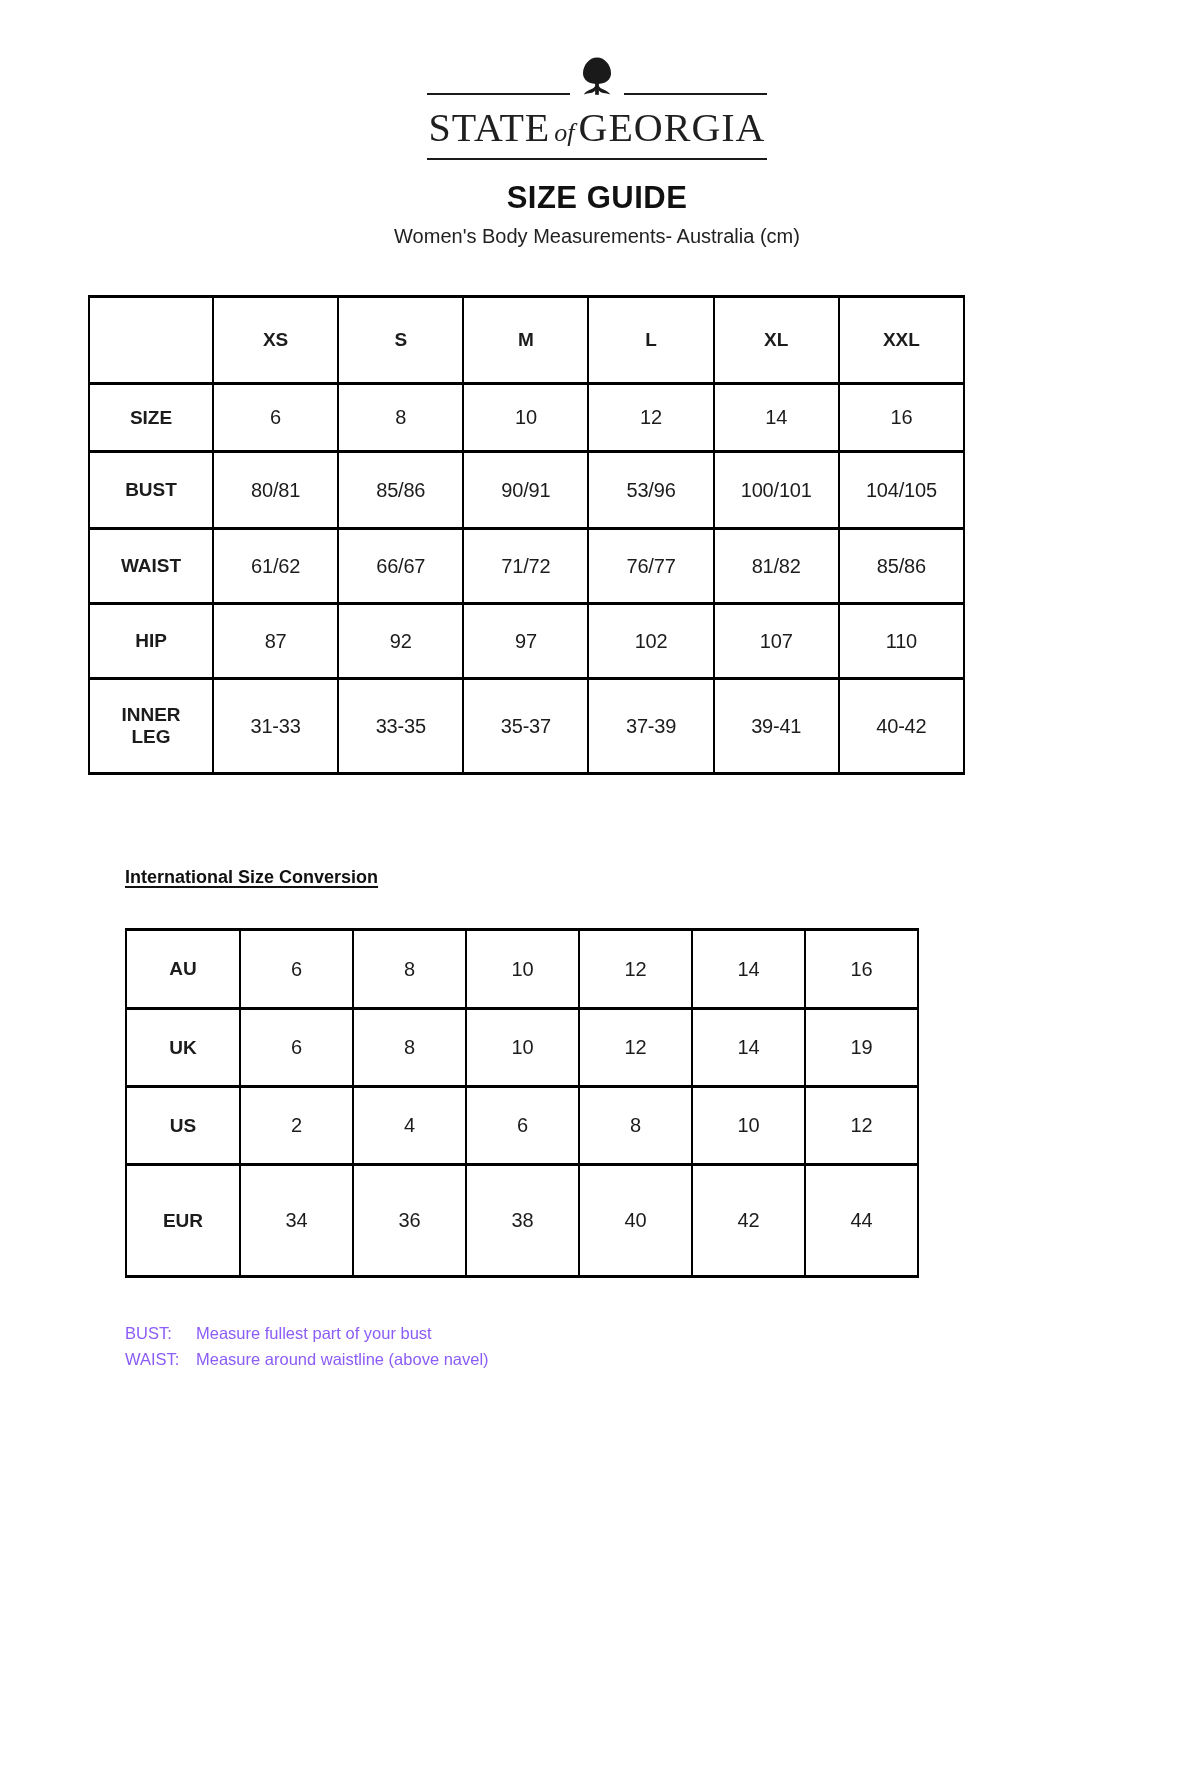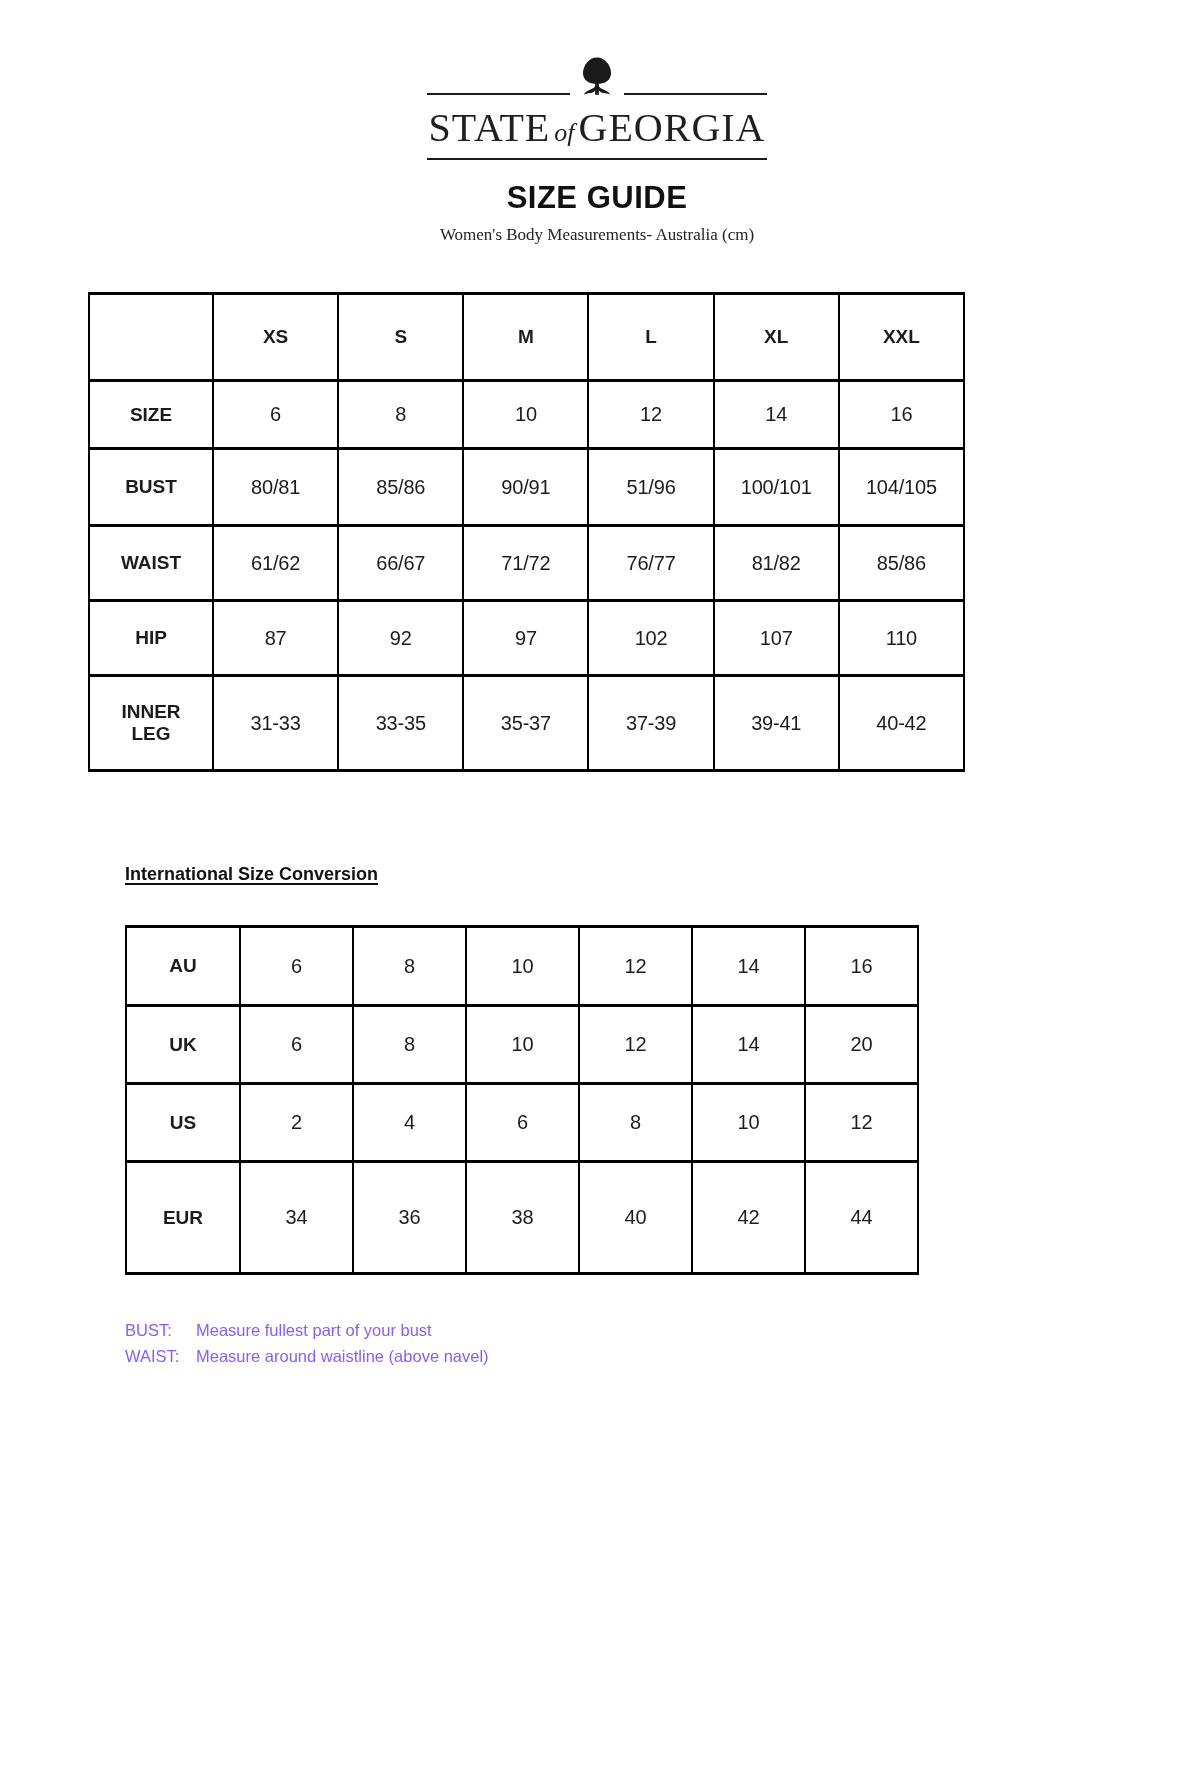--- a/index.html
+++ b/index.html
@@ -40,21 +40,21 @@
   }
   .rule.full { height: 2px; background: #1a1a1a; margin-top: 7px; }
 
   h1.page-title {
     margin-top: 20px;
     font-size: 31px;
     font-weight: 800;
     letter-spacing: 0.5px;
     color: #111111;
   }
-  .subtitle { margin-top: 9px; font-size: 17px; color: #222222; font-family: Liberation Serif, serif; }
+  .subtitle { margin-top: 9px; font-size: 20px; color: #222222; }
 
   
   table.size-table {
     border-collapse: collapse;
     table-layout: fixed;
     border: 2px solid #eab308;
     background: #fff;
   }
   table.size-table td {
     border: 2px solid #000;
@@ -160,21 +160,21 @@
           <td class="value-cell">10</td>
           <td class="value-cell">12</td>
           <td class="value-cell">14</td>
           <td class="value-cell">16</td>
         </tr>
         <tr>
           <td class="label-cell">BUST</td>
           <td class="value-cell">80/81</td>
           <td class="value-cell">85/86</td>
           <td class="value-cell">90/91</td>
-          <td class="value-cell">51/96</td>
+          <td class="value-cell">53/96</td>
           <td class="value-cell">100/101</td>
           <td class="value-cell">104/105</td>
         </tr>
         <tr>
           <td class="label-cell">WAIST</td>
           <td class="value-cell">61/62</td>
           <td class="value-cell">66/67</td>
           <td class="value-cell">71/72</td>
           <td class="value-cell">76/77</td>
           <td class="value-cell">81/82</td>
@@ -224,21 +224,21 @@
             <td class="value-cell">14</td>
             <td class="value-cell">16</td>
           </tr>
           <tr>
             <td class="label-cell">UK</td>
             <td class="value-cell">6</td>
             <td class="value-cell">8</td>
             <td class="value-cell">10</td>
             <td class="value-cell">12</td>
             <td class="value-cell">14</td>
-            <td class="value-cell">20</td>
+            <td class="value-cell">19</td>
           </tr>
           <tr>
             <td class="label-cell">US</td>
             <td class="value-cell">2</td>
             <td class="value-cell">4</td>
             <td class="value-cell">6</td>
             <td class="value-cell">8</td>
             <td class="value-cell">10</td>
             <td class="value-cell">12</td>
           </tr>

